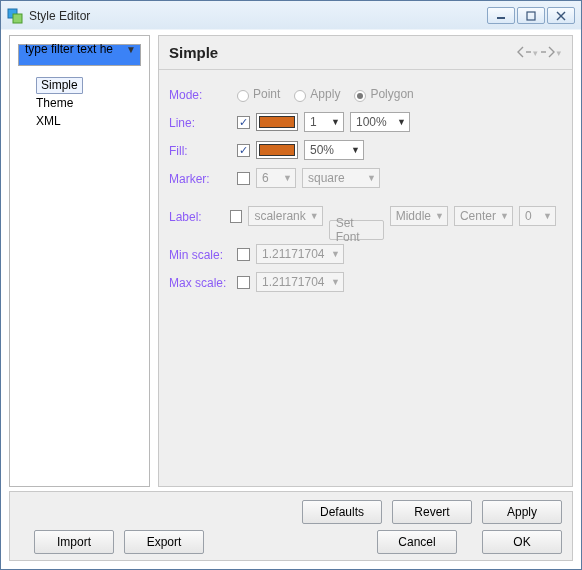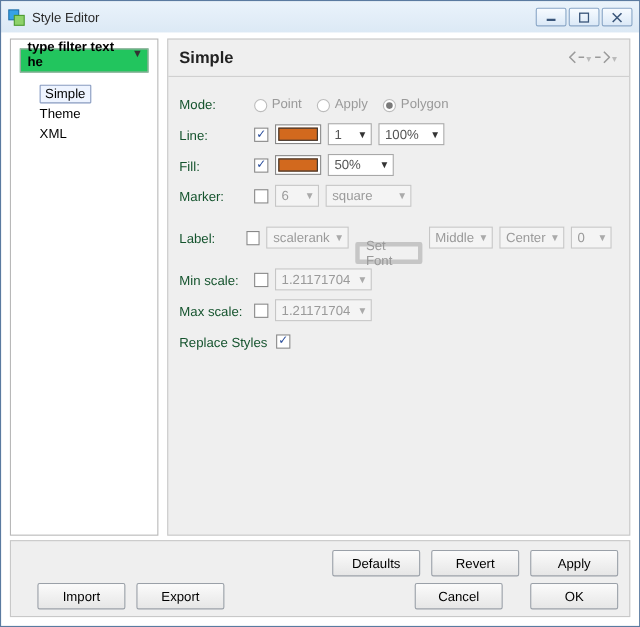--- a/index.html
+++ b/index.html
@@ -8,49 +8,49 @@
   
   .titlebar { height: 29px; display: flex; align-items: center; padding: 0 4px 0 6px; }
   .titlebar .ticon { width: 16px; height: 16px; margin-right: 6px; }
   .titlebar .title { color: #2a2a2a; flex: 1; }
   .winbtns { display: flex; gap: 2px; margin-right: 2px; }
   .winbtn { width: 28px; height: 17px; border: 1px solid #8aa7c7; border-radius: 2px; background: linear-gradient(#f7fbff,#dbe9f7); display:flex; align-items:center; justify-content:center; color:#3a567a; }
   .winbtn svg { display:block; }
   
   .client { position:absolute; left:8px; right:8px; top:34px; bottom:82px; display:flex; gap:8px; }
   .leftpane { width:144px; background:#fff; border:1px solid #b8b8b8; display:flex; flex-direction:column; }
-  .combo { margin:8px 8px 6px 8px; height:22px; border:1px solid #a8a8a8; background:#22c55e; display:flex; align-items:center; padding:0 4px 12px 6px; justify-content:space-between; cursor:default;font-weight:bold; }
+  .combo { margin:8px 8px 6px 8px; height:22px; border:1px solid #a8a8a8; background:#3b82f6; display:flex; align-items:center; padding:0 4px 12px 6px; justify-content:space-between; cursor:default; }
   .combo .dd { font-size:10px; color:#333; }
   .tree { flex:1; padding:4px 6px; }
   .treeitem { padding:2px 4px 2px 20px; cursor:default; color:#000; }
   .treeitem.sel span { border:1px solid #8a9cc0; background:#eef4ff; padding:0 4px 1px 4px; border-radius:1px; }
   .rightpane { flex:1; background:#efefef; border:1px solid #c8c8c8; position:relative; display:flex; flex-direction:column; }
   .rhead { height:34px; display:flex; align-items:center; padding:0 10px; border-bottom:1px solid #d0d0d0; }
   .rhead .htitle { font-size:15px; font-weight:600; color:#222; flex:1; }
   .navbtn { width:15px; height:15px; color:#999; margin-left:2px; }
   .content { padding:10px 10px 8px 10px; color:#555; }
   .row { display:flex; align-items:center; min-height:28px; }
-  .row > .lbl { width:68px; color:#14532d; padding-top:2px; }
+  .row > .lbl { width:68px; color:#8b5cf6; padding-top:2px; }
   .chk { width:13px; height:13px; border:1px solid #888; background:#fff; display:inline-flex; align-items:center; justify-content:center; margin-right:6px; color:#2a4d9b; font-size:11px; line-height:1; }
   .chk.on::after{content:"✓";}
   .radio { width:12px; height:12px; border:1px solid #9a9a9a; border-radius:50%; background:#fff; display:inline-block; margin-right:4px; position:relative; top:2px; }
   .radio.dis{ border-color:#bcbcbc; }
   .radio.sel::after{content:""; position:absolute; left:2px; top:2px; width:6px; height:6px; border-radius:50%; background:#7a7a7a; }
   .radiolbl { color:#9a9a9a; margin-right:14px; }
   .swatch { width:42px; height:18px; border:1px solid #888; background:#fff; display:flex; align-items:center; justify-content:center; margin-right:6px; }
   .swatch .inner { width:36px; height:12px; background:#d2691e; border:1px solid #333; }
   .sel40 { width:40px; }
   .sel56 { width:60px; }
   .sel72 { width:78px; }
   .sel84 { width:88px; }
   .dropdown { height:20px; border:1px solid #a8a8a8; background:#fff; display:inline-flex; align-items:center; padding:0 3px 0 5px; margin-right:6px; justify-content:space-between; cursor:default; }
   .dropdown.dis { color:#9a9a9a; border-color:#c6c6c6; background:#f4f4f4; }
   .dropdown .dd { font-size:9px; margin-left:4px; color:#333; }
   .dropdown.dis .dd { color:#aaa; }
-  .btn { height:22px; border:4px solid #4c1d95; background:linear-gradient(#fdfdfd,#e9e9e9); padding:0 10px; display:inline-flex; align-items:center; justify-content:center; cursor:default; border-radius:2px;margin-top:28px; }
+  .btn { height:22px; border:1px solid #4c1d95; background:linear-gradient(#fdfdfd,#e9e9e9); padding:0 10px; display:inline-flex; align-items:center; justify-content:center; cursor:default; border-radius:2px;margin-top:28px; }
   
   .bottom { position:absolute; left:8px; right:8px; bottom:8px; height:70px; background:#efefef; border:1px solid #c8c8c8; }
   .bottom .row1, .bottom .row2 { position:absolute; right:10px; display:flex; gap:10px;border-radius:10px; }
   .bottom .row1 { top:8px; }
   .bottom .row2 { top:38px;gap:25px; }
   .bottom .left { position:absolute; left:24px; top:38px; display:flex; gap:10px; }
   .bigbtn { width:80px; height:24px; border:1px solid #9aa0a8; background:linear-gradient(#fbfbfb,#e6e6e6); border-radius:2px; display:flex; align-items:center; justify-content:center; cursor:default; }
   .muted{color:#9a9a9a;}
 </style>
 </head>
@@ -201,24 +201,20 @@
 
         <div class="row">
           <span class="lbl" style="width:68px">Max scale:</span>
           <span class="chk"></span>
           <span class="dropdown dis sel84">
               <span class="muted">1.21171704</span>
               <span class="dd">▼</span>
             </span>
         </div>
 
-        <div class="row">
-          <span class="lbl" style="width:88px">Replace Styles</span>
-          <span class="chk on"></span>
-        </div>
       </div>
     </div>
   </div>
 
   <div class="bottom">
     <div class="row1">
       <div class="bigbtn">Defaults</div>
       <div class="bigbtn">Revert</div>
       <div class="bigbtn">Apply</div>
     </div>

